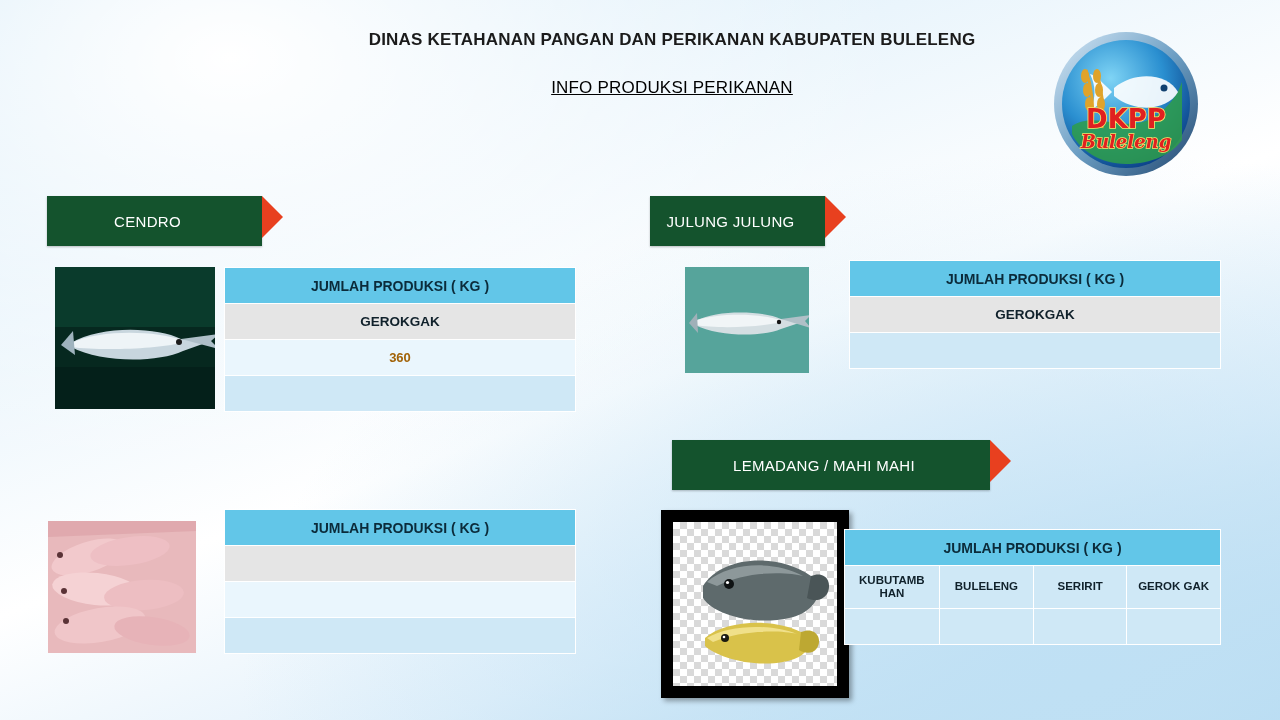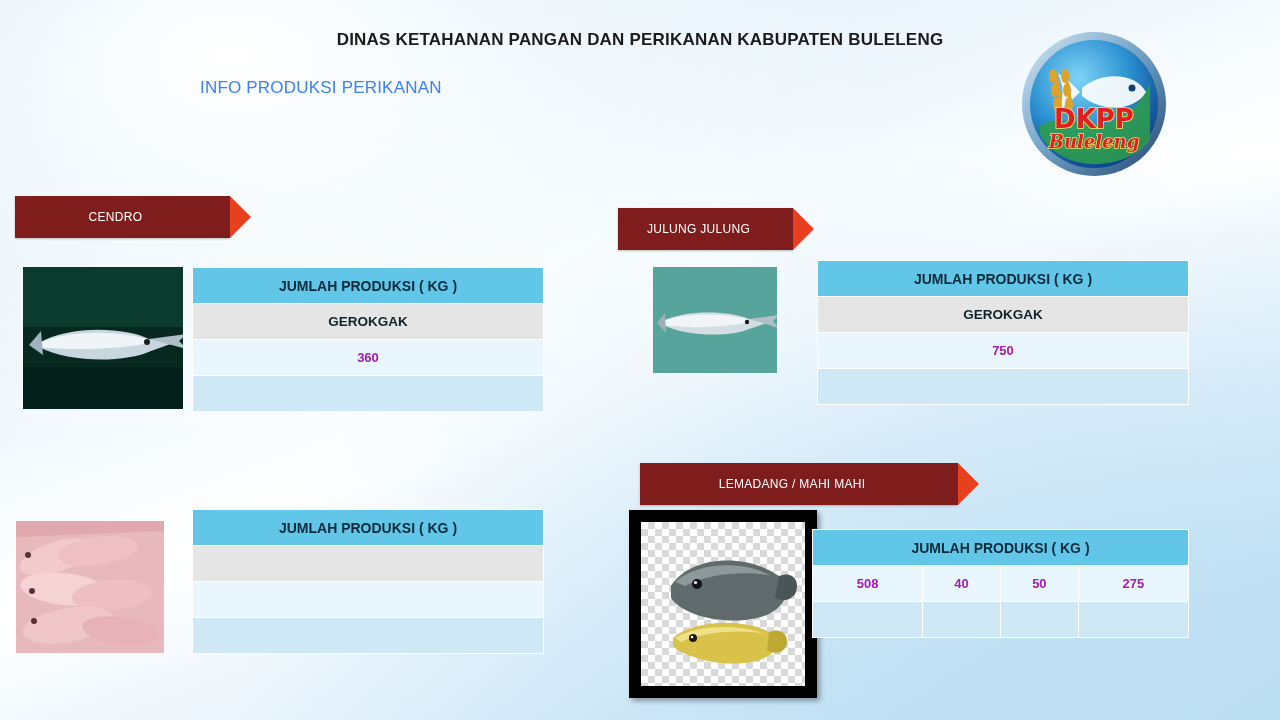--- a/index.html
+++ b/index.html
@@ -5,72 +5,72 @@
   html,body{margin:0;padding:0;}
   body{
     width:1280px;height:720px;overflow:hidden;
     font-family:"Liberation Sans", sans-serif;
     background:
       radial-gradient(ellipse at 18% 8%, #ffffff 0%, rgba(255,255,255,0) 45%),
       radial-gradient(ellipse at 85% 95%, #bfe0f4 0%, rgba(191,224,244,0) 55%),
       linear-gradient(160deg,#cfe8f7 0%, #eaf5fc 28%, #ffffff 52%, #e3f1fb 74%, #aed6ef 100%);
     position:relative;
   }
-  .page{position:absolute;inset:0;}
+  .page{position:absolute;inset:0;margin-left:32px;}
 
   
   .header-title{
     position:absolute;left:200px;top:30px;width:880px;text-align:center;
     font-size:17px;font-weight:bold;color:#1b1b1b;letter-spacing:.2px;
   }
   .header-sub{
-    position:absolute;left:200px;top:78px;width:880px;
-    font-size:17px;color:#3b82f6;letter-spacing:.2px;
+    position:absolute;left:200px;top:78px;width:880px;text-align:center;
+    font-size:17px;color:#000000;letter-spacing:.2px;text-decoration:underline;
   }
 
   
   .emblem{position:absolute;left:55px;top:8px;width:160px;height:160px;}
   .emblem svg{display:block;}
 
   
   .logo{position:absolute;left:1020px;top:30px;width:148px;height:148px;}
   .logo svg{display:block;}
 
   
   .banner{
-    position:absolute;height:42px;background:#7f1d1d;
+    position:absolute;height:50px;background:#14532d;
     display:flex;align-items:center;justify-content:center;
-    color:#fff;font-size:12px;letter-spacing:.3px;
+    color:#fff;font-size:15px;letter-spacing:.3px;
     box-shadow:0 1px 2px rgba(0,0,0,.25);
   }
   .banner .txt{padding-right:14px;}
   .banner::after{
     content:"";position:absolute;right:-21px;top:0;width:0;height:0;
     border-top:21px solid transparent;border-bottom:21px solid transparent;
     border-left:21px solid #e8401f;
   }
 
   #banner-cendro{left:15px;top:196px;width:215px;}
-  #banner-julung{left:618px;top:208px;width:175px;}
+  #banner-julung{left:618px;top:196px;width:175px;}
   #banner-kurisi{left:15px;top:440px;width:170px;}
-  #banner-lemadang{left:640px;top:463px;width:318px;}
+  #banner-lemadang{left:640px;top:440px;width:318px;}
 
   
   .tbl{position:absolute;border-collapse:collapse;}
   .tbl td,.tbl th{border:1px solid #ffffff;}
   .hdr{
     background:#62c6e8;color:#0b2b3a;font-weight:bold;font-size:14px;
     text-align:center;height:33px;
   }
   .sub{
     background:#e5e5e5;color:#10212b;font-weight:bold;font-size:13.5px;
     text-align:center;height:33px;
   }
   .val{
-    background:#eaf6fd;color:#a21caf;font-weight:bold;font-size:13px;
+    background:#eaf6fd;color:#a16207;font-weight:bold;font-size:13px;
     text-align:center;height:33px;
   }
   .blank{background:#cfe8f6;height:33px;}
   .blank2{background:#eaf6fd;height:33px;}
   .colhdr{
     background:#cfe8f6;color:#10212b;font-weight:bold;font-size:11.5px;
     text-align:center;height:40px;line-height:1.15;
   }
 
   
@@ -191,23 +191,20 @@
 
   <table class="tbl" style="left:817px;top:260px;width:372px;">
     <tbody>
         <tr>
       <td class="hdr">JUMLAH PRODUKSI  ( KG )</td>
     </tr>
     <tr>
       <td class="sub">GEROKGAK</td>
     </tr>
     <tr>
-      <td class="val">750</td>
-    </tr>
-    <tr>
       <td class="blank"></td>
     </tr>
   </tbody>
     </table>
 
 
   <div class="photo" style="left:16px;top:521px;width:148px;height:132px;">
     <svg width="148" height="132" viewBox="0 0 148 132">
       <rect width="148" height="132" fill="#e8b9bc"></rect>
       <g>
@@ -266,24 +263,24 @@
       </svg>
     </div>
   </div>
 
   <table class="tbl" style="left:812px;top:529px;width:377px;">
     <tbody>
         <tr>
       <td class="hdr" colspan="4">JUMLAH PRODUKSI ( KG )</td>
     </tr>
     <tr>
-      <td class="val">508</td>
-      <td class="val">40</td>
-      <td class="val">50</td>
-      <td class="val">275</td>
+      <td class="colhdr" style="width:94px;">KUBUTAMB HAN</td>
+      <td class="colhdr" style="width:94px;">BULELENG</td>
+      <td class="colhdr" style="width:94px;">SERIRIT</td>
+      <td class="colhdr" style="width:95px;">GEROK GAK</td>
     </tr>
     <tr>
       <td class="blank"></td>
       <td class="blank"></td>
       <td class="blank"></td>
       <td class="blank"></td>
     </tr>
   </tbody>
     </table>
 

